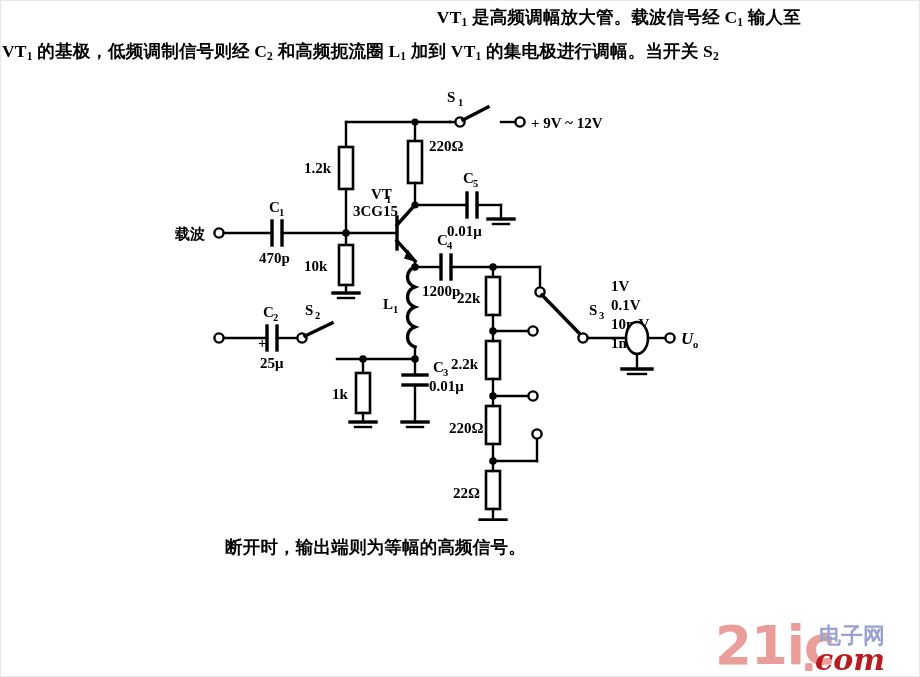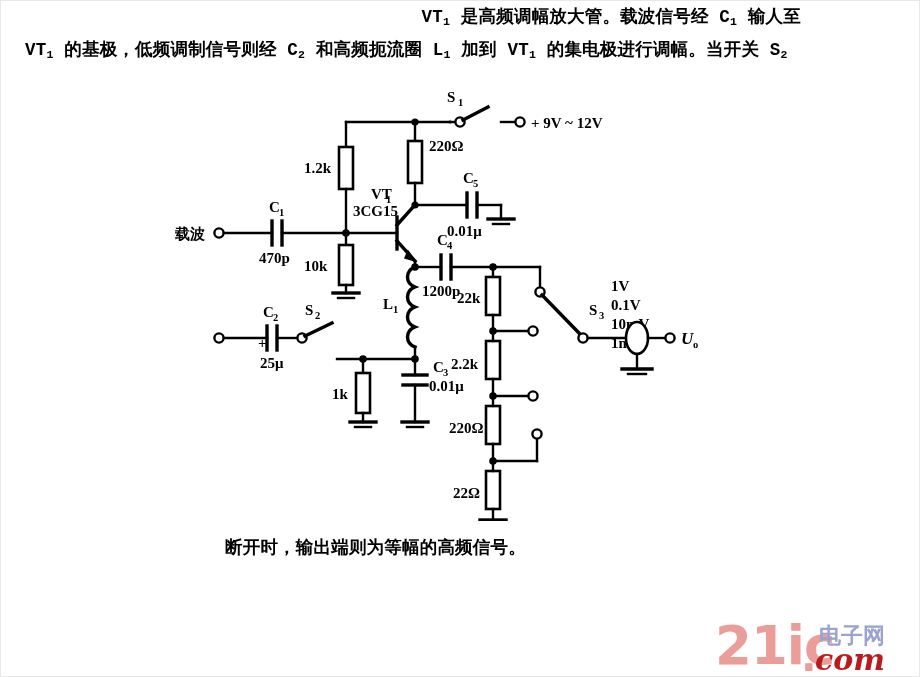--- a/index.html
+++ b/index.html
@@ -16,24 +16,24 @@
 
   
   .para{
     position:absolute;
     font-size:17.5px;
     font-weight:700;
     line-height:29px;
     letter-spacing:0.2px;
     white-space:nowrap;
   }
-  #top-para{ left:0; top:2px; width:812px;font-family:Liberation Mono, monospace; }
+  #top-para{ left:0; top:2px; width:812px; }
   #top-para .ln{display:block;}
   #top-para .ln1{text-align:right;padding-right:12px;}
-  #top-para .ln2{text-align:left;padding-left:24px;}
+  #top-para .ln2{text-align:left;padding-left:1px;}
 
   #bottom-para{ left:224px; top:532px; }
   #bottom-para .ln{display:block;text-align:center;}
 
   sub{font-size:.66em;vertical-align:-0.28em;font-weight:700;}
 
   
   #schematic{position:absolute;left:0;top:90px;width:920px;height:430px;}
   svg{display:block;}
 

